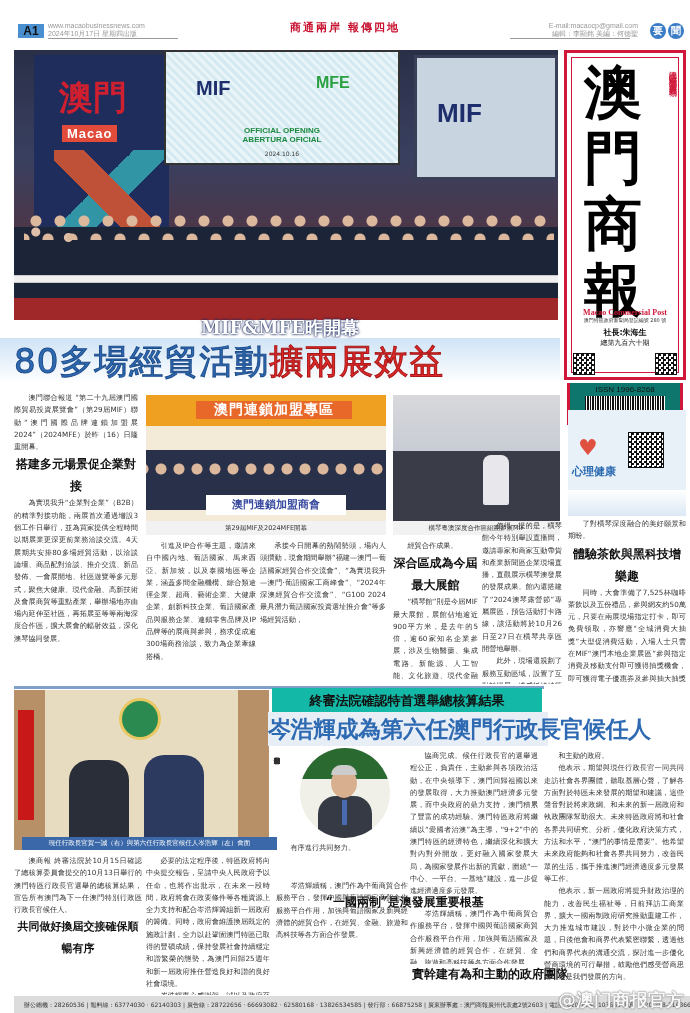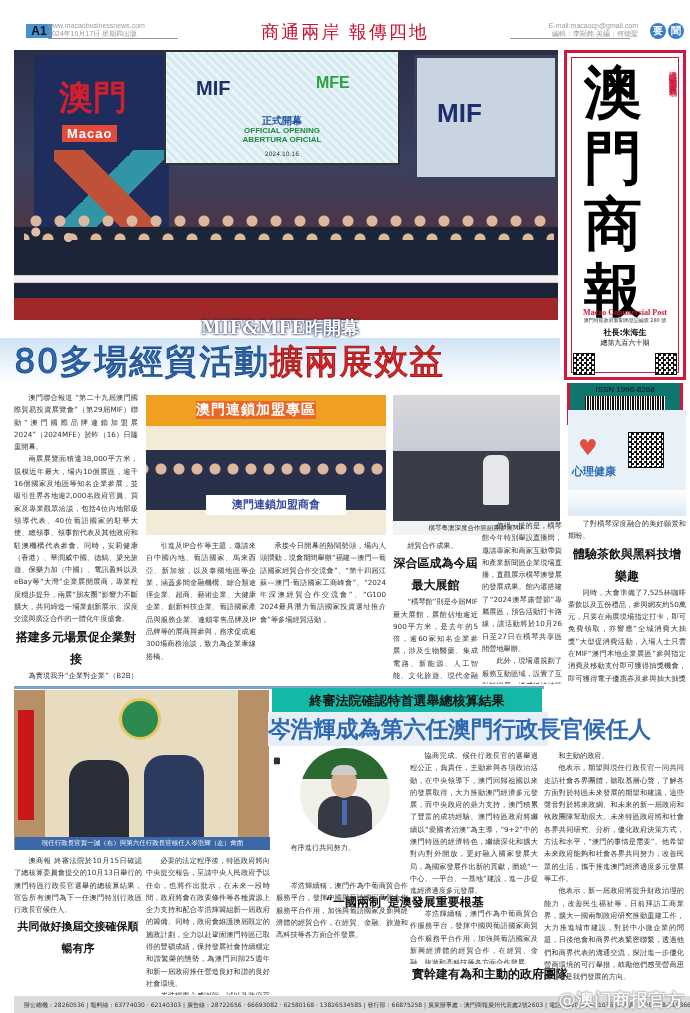--- a/index.html
+++ b/index.html
@@ -1,24 +1,24 @@
 <!DOCTYPE html>
 <html><head>
 <meta charset="utf-8">
 <style>
   * { box-sizing: border-box; margin: 0; padding: 0; }
   html, body { width: 690px; height: 1013px; background: #fff; overflow: hidden; }
   body { font-family: "DejaVu Sans", sans-serif; color: #222; position: relative; }
 
   
   .topbar { position: absolute; left: 0; top: 0; width: 690px; height: 40px; background: #fff; }
-  .pageno { position: absolute; left: 26px; top: 24px; width: 26px; height: 14px; background: #4a8fd0; color: #111; font-weight: bold; font-size: 12px; line-height: 14px; text-align: center; font-family: "Liberation Sans", sans-serif; }
+  .pageno { position: absolute; left: 18px; top: 24px; width: 26px; height: 14px; background: #4a8fd0; color: #111; font-weight: bold; font-size: 12px; line-height: 14px; text-align: center; font-family: "Liberation Sans", sans-serif; }
   .site { position: absolute; left: 48px; top: 22px; font-size: 7px; color: #999; line-height: 8px; font-family: "Liberation Sans", sans-serif; }
   .hline-l { position: absolute; left: 48px; top: 38px; width: 130px; height: 1px; background: #999; }
-  .slogan { position: absolute; left: 0; width: 690px; top: 20px; text-align: center; color: #c8102e; font-size: 18px; font-weight: normal; letter-spacing: 2px; font-family: "DejaVu Serif", serif; }
+  .slogan { position: absolute; left: 0; width: 690px; top: 20px; text-align: center; color: #c8102e; font-size: 11px; font-weight: bold; letter-spacing: 2px; font-family: "DejaVu Serif", serif; }
   .hline-r { position: absolute; left: 510px; top: 38px; width: 120px; height: 1px; background: #999; }
   .email { position: absolute; right: 52px; top: 22px; font-size: 7px; color: #999; line-height: 8px; text-align: right; font-family: "Liberation Sans", sans-serif; }
   .yaowen { position: absolute; right: 6px; top: 23px; display: flex; gap: 2px; }
   .yaowen span { width: 16px; height: 16px; border-radius: 50%; background: #3a7cc6; color: #fff; font-size: 10px; line-height: 16px; text-align: center; font-weight: bold; }
 
   
   .mainphoto { position: absolute; left: 14px; top: 50px; width: 544px; height: 270px; overflow: hidden; background: linear-gradient(180deg,#2a2f48 0%,#394060 40%,#5a3038 85%,#b02a2a 100%); }
   .booth-left { position: absolute; left: 20px; top: 5px; width: 135px; height: 190px; background: #1e2d5c; }
   .booth-left .cn { position: absolute; left: 25px; top: 20px; color: #d02030; font-size: 34px; font-weight: bold; font-family: "DejaVu Serif", serif; writing-mode: horizontal-tb; }
   .booth-left .mac { position: absolute; left: 28px; top: 70px; background: #e24a3a; color: #fff; font-size: 13px; font-weight: bold; padding: 1px 5px; letter-spacing: 1px; font-family: "Liberation Sans", sans-serif; }
@@ -72,40 +72,40 @@
   .headline { position: absolute; left: 14px; top: 339px; font-size: 34px; font-weight: 400; line-height: 44px; letter-spacing: 1px; white-space: nowrap; font-family: "DejaVu Sans", sans-serif; }
   .headline .blue { color: #2e6ab2; -webkit-text-stroke: 1px #1e4c8a; }
   .headline .red { color: #e02828; -webkit-text-stroke: 1px #a81818; }
 
   
   .col { position: absolute; font-size: 7.2px; line-height: 12.3px; color: #333; text-align: justify; overflow: hidden; }
   .col p { text-indent: 2em; }
   .subhead { font-family: "DejaVu Serif", serif; font-weight: bold; font-size: 12px; color: #111; text-align: center; line-height: 22px; text-indent: 0 !important; }
 
   .photo2 { position: absolute; left: 146px; top: 395px; width: 240px; height: 140px; background: linear-gradient(180deg,#f0a020 0 22%,#f4ead8 22% 100%); }
-  .photo2 .banner { position: absolute; left: 50px; top: 6px; font-size: 14px; font-weight: bold; color: #fff; letter-spacing: 1px; background: #e8682a; padding: 0 0; }
+  .photo2 .banner { position: absolute; left: 50px; top: 6px; font-size: 14px; font-weight: bold; color: #fff; letter-spacing: 1px; background: #e8682a; padding: 0 18px; }
   .photo2 .people { position: absolute; left: 0; top: 40px; width: 240px; height: 75px;
     background: radial-gradient(circle, #dcb89c 5px, transparent 6px) 6px 4px/18px 60px repeat-x,
                 linear-gradient(180deg, transparent 0 20%, #28304a 20% 100%); }
   .photo2 .assoc { position: absolute; left: 60px; top: 100px; width: 140px; height: 20px; background: #fff; color: #3a4ca0; font-size: 11px; font-weight: bold; text-align: center; line-height: 20px; }
   .photo2 .cap { position: absolute; left: 0; bottom: 0; width: 100%; height: 14px; background: #f2f2f2; text-align: center; font-size: 6.5px; line-height: 14px; color: #333; }
   .photo3 { position: absolute; left: 393px; top: 395px; width: 167px; height: 140px; background: linear-gradient(180deg,#d8d8dc 0,#c8ccd4 40%,#3a3c48 40% 100%); }
   .photo3 .cap { position: absolute; left: 0; bottom: 0; width: 100%; height: 14px; background: #f2f2f2; text-align: center; font-size: 6.5px; line-height: 14px; color: #333; }
   .photo3 .robot { position: absolute; left: 90px; top: 60px; width: 26px; height: 50px; background: #e8e8ec; border-radius: 8px 8px 2px 2px; }
   .skyline { position: absolute; left: 568px; top: 490px; width: 118px; height: 26px; background: linear-gradient(180deg,#fff,#dbe8f4); }
 
   .divider { position: absolute; left: 14px; top: 686px; width: 530px; height: 3px; background: #7fa0c8; }
 
   
   .photo4 { position: absolute; left: 14px; top: 690px; width: 255px; height: 160px; background: linear-gradient(90deg,#b89068 0 12%,#e8dcc0 12% 88%,#b89068 88%); }
   .photo4 .flag { position: absolute; left: 4px; top: 20px; width: 16px; height: 110px; background: #c81818; }
   .photo4 .emblem { position: absolute; left: 105px; top: 8px; width: 42px; height: 42px; border-radius: 50%; background: #2a8a50; border: 3px solid #e8c860; }
   .photo4 .m1 { position: absolute; left: 55px; top: 70px; width: 60px; height: 80px; background: #2a2e38; border-radius: 20px 20px 0 0; }
   .photo4 .m2 { position: absolute; left: 130px; top: 65px; width: 60px; height: 85px; background: #2c3a60; border-radius: 20px 20px 0 0; }
-  .photo4 .cap { position: absolute; left: 1px; bottom: 0; width: 100%; height: 13px; background: #3a68a8; color: #fff; text-align: center; font-size: 6.5px; line-height: 13px; }
+  .photo4 .cap { position: absolute; left: 8px; bottom: 0; width: 100%; height: 13px; background: #3a68a8; color: #fff; text-align: center; font-size: 6.5px; line-height: 13px; }
 
   .kicker2 { position: absolute; left: 272px; top: 688px; width: 270px; height: 24px; background: #14b8a6; text-align: center; font-family: "DejaVu Serif", serif; font-weight: bold; font-size: 13px; line-height: 26px; color: #111; }
   .headline2 { position: absolute; left: 268px; top: 712px; width: 280px; height: 34px; background: #e8eef6; text-align: center; font-size: 23px; font-weight: 900; color: #2e6ab2; line-height: 34px; white-space: nowrap; letter-spacing: -0.5px; }
 
   .portrait { position: absolute; left: 300px; top: 748px; width: 90px; height: 90px; border-radius: 50%; overflow: hidden; background: linear-gradient(180deg,#2a6a30 0 35%,#f0f0e8 35% 100%); }
   .portrait .head { position: absolute; left: 31px; top: 20px; width: 26px; height: 30px; border-radius: 50%; background: #d8b090; }
   .portrait .hair { position: absolute; left: 31px; top: 17px; width: 26px; height: 10px; border-radius: 13px 13px 0 0; background: #ccc; }
   .portrait .body { position: absolute; left: 18px; top: 48px; width: 54px; height: 50px; border-radius: 18px 18px 0 0; background: #353a44; }
   .portrait .tie { position: absolute; left: 42px; top: 52px; width: 5px; height: 25px; background: #4a6ab0; }
   .vcap { position: absolute; left: 272px; top: 752px; writing-mode: vertical-rl; font-size: 6.5px; line-height: 9px; color: #333; height: 80px; }
@@ -139,21 +139,20 @@
 
 <div class="mainphoto">
   <div class="booth-left">
     <div class="cn">澳門</div>
     <div class="mac">Macao</div>
     <div class="diamonds"></div>
   </div>
   <div class="screen">
     <div class="mif">MIF</div>
     <div class="mfe">MFE</div>
-    <div class="open-cn">正式開幕</div>
     <div class="open-en">
       <div>OFFICIAL OPENING</div>
       <div>ABERTURA OFICIAL</div>
     </div>
     <div class="date">2024.10.16</div>
   </div>
   <div class="booth-right">
     <div class="mif">MIF</div>
   </div>
   <div class="crowd"></div>
@@ -186,41 +185,41 @@
 <div class="skyline"></div>
 
 <div class="kicker">MIF&amp;MFE昨開幕</div>
 <div class="headline-bg"></div>
 <div class="headline">
   <span class="blue">80多場經貿活動</span><span class="red">擴兩展效益</span>
 </div>
 
 <div class="col" style="left:14px; top:392px; width:124px; height:292px;">
   <p>澳門聯合報道 “第二十九屆澳門國際貿易投資展覽會”（第29屆MIF）聯動“澳門國際品牌連鎖加盟展2024”（2024MFE）於昨（16）日隆重開幕。</p>
-  <p>兩展展覽面積達38,000平方米，規模近年最大，場內10個展區，逾千16個國家及地區等知名企業參展，並吸引世界各地逾2,000名政府官員、買家及專業觀眾洽談，包括4位內地部級領導代表、40位葡語國家的駐華大使、總領事、領事館代表及其他政府和駐澳機構代表參會。同時，安莉健康（香港）、華潤威中國、德鎬、梁光旅遊、保樂力加（中國）、電訊盈科以及eBay等“大灣”企業展開展商，專業程度穩步提升，兩展“朋友圈”影響力不斷擴大，共同締造一場業創新展示、深度交流與廣泛合作的一體化年度盛會。</p>
   <p class="subhead">搭建多元場景促企業對接</p>
   <p>為實現我升“企業對企業”（B2B）的精準對接功能，兩展首次通過增設3個工作日舉行，並為買家提供全程時間以期展業更深更前業務洽談交流。4天展期共安排80多場經貿活動，以洽談論壇、商品配對洽談、推介交流、新品發佈、一會展開地、社區遊覽等多元形式，聚焦大健康、現代金融、高新技術及會展商貿等重點產業，舉辦場地亦由場內延伸至社區，再拓展至等等兩海深度合作區，擴大展會的輻射效益，深化澳琴協同發展。</p>
 </div>
 
 <div class="photo2">
   <div class="banner">澳門連鎖加盟專區</div>
   <div class="people"></div>
   <div class="assoc">澳門連鎖加盟商會</div>
+  <div class="cap">第29屆MIF及2024MFE開幕</div>
 </div>
 <div class="photo3">
   <div class="robot"></div>
   <div class="cap">橫琴粵澳深度合作區組團參展MIF</div>
 </div>
 
 <div class="col" style="left:146px; top:540px; width:110px; height:144px;">
   <p>引進及IP合作等主題，邀請來自中國內地、葡語國家、馬來西亞、新加坡，以及泰國地區等企業，涵蓋多間金融機構、綜合類途徑企業、超商、藝術企業、大健康企業、創新科技企業、葡語國家產品與服務企業、連鎖零售品牌及IP品牌等的展商與參與，務求促成逾300場商務洽談，致力為企業牽線搭橋。</p>
 </div>
 
 <div class="col" style="left:260px; top:540px; width:126px; height:144px;">
-  <p>承接今日開幕的熱鬧勢頭，場內人頭攢動，現會期間舉辦“福建—澳門—葡語國家經貿合作交流會”、“第十四屆江蘇—澳門·葡語國家工商峰會”、“2024年深澳經貿合作交流會”、“G100 2024最具潛力葡語國家投資選址推介會”等多場經貿活動，</p>
+  <p>承接今日開幕的熱鬧勢頭，場內人頭攢動，現會期間舉辦“福建—澳門—葡語國家經貿合作交流會”、“為實現我升—澳門·葡語國家工商峰會”、“2024年深澳經貿合作交流會”、“G100 2024最具潛力葡語國家投資選址推介會”等多場經貿活動，</p>
 </div>
 <div class="col" style="left:393px; top:540px; width:85px; height:144px;">
   <p>經貿合作成果。</p>
   <p class="subhead">深合區成為今屆最大展館</p>
   <p>“橫琴館”則是今屆MIF最大展館，展館佔地逾近900平方米，是去年的5倍，逾60家知名企業參展，涉及生物醫藥、集成電路、新能源、人工智能、文化旅遊、現代金融等領域知名企業參展，是歷屆之最。在“四新”產業成果展區，觀眾不僅能探自體驗機器人、穿戴手術機器人、智能芯片檢測生物製藥前沿科技，還能與機器人零件人、自動駕駛接駁載客機器人等互動。</p>
 
 </div>
 <div class="col" style="left:482px; top:520px; width:80px; height:164px;">
   <p>值得一提的是，橫琴館今年特別舉設直播間，邀請專家和商家互動帶貨和產業新聞區企業現場直播，直觀展示橫琴澳發展的發展成果。館內還搭建了“2024澳琴露營節”專屬展區，預告活動打卡路線，該活動將於10月26日至27日在橫琴共享區開營地舉辦。</p>
   <p>此外，現場還規劃了服務互動區域，設置了互動拍攝屏、遙感抓娃娃等一系列互動遊戲。參展觀眾紛紛表示，透過這些輕鬆愉快的互動活動，讓他們對澳琴產業發展有了更加深刻、直觀的認識和感受，也進一步激發了對橫琴深度融合的美好願景和期盼。</p>

